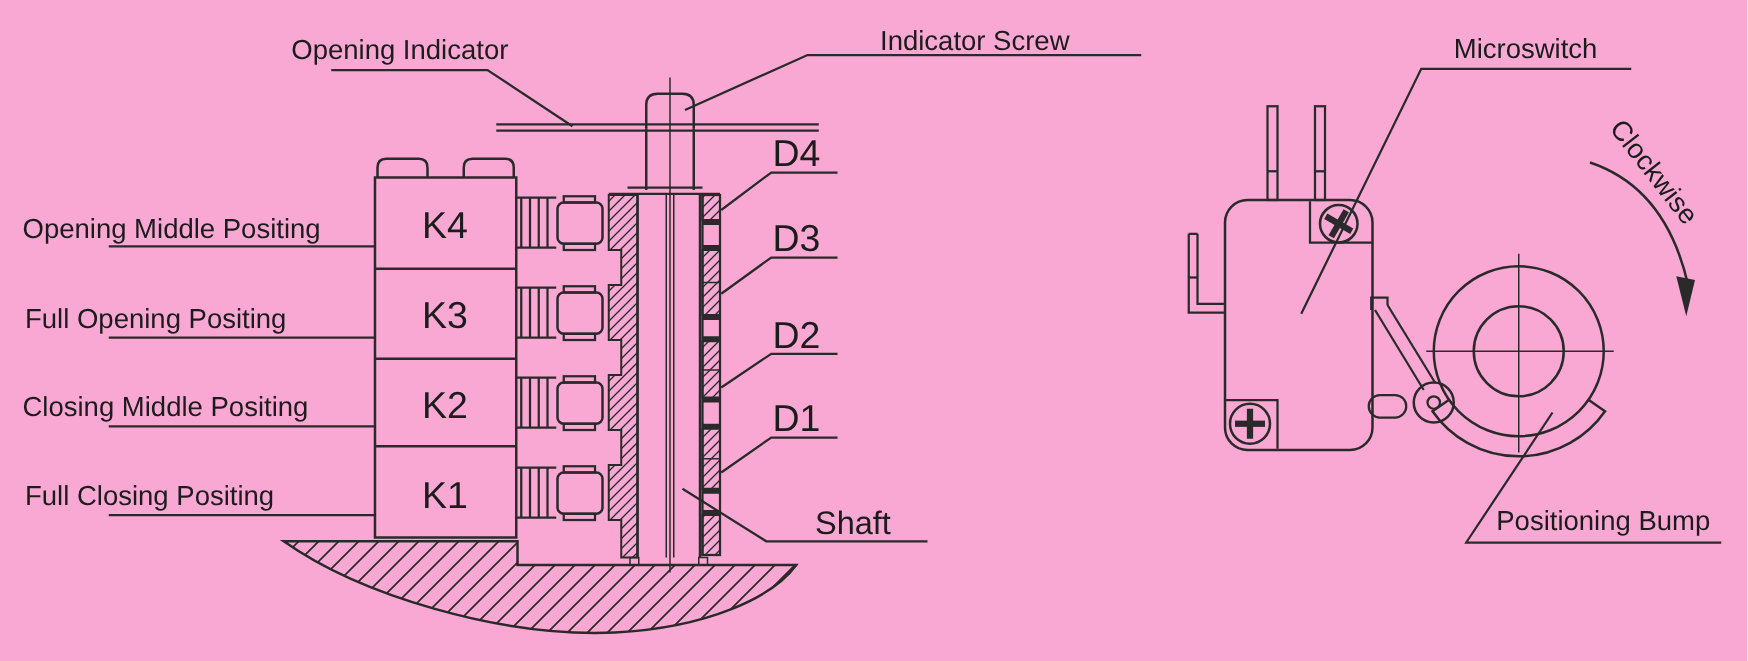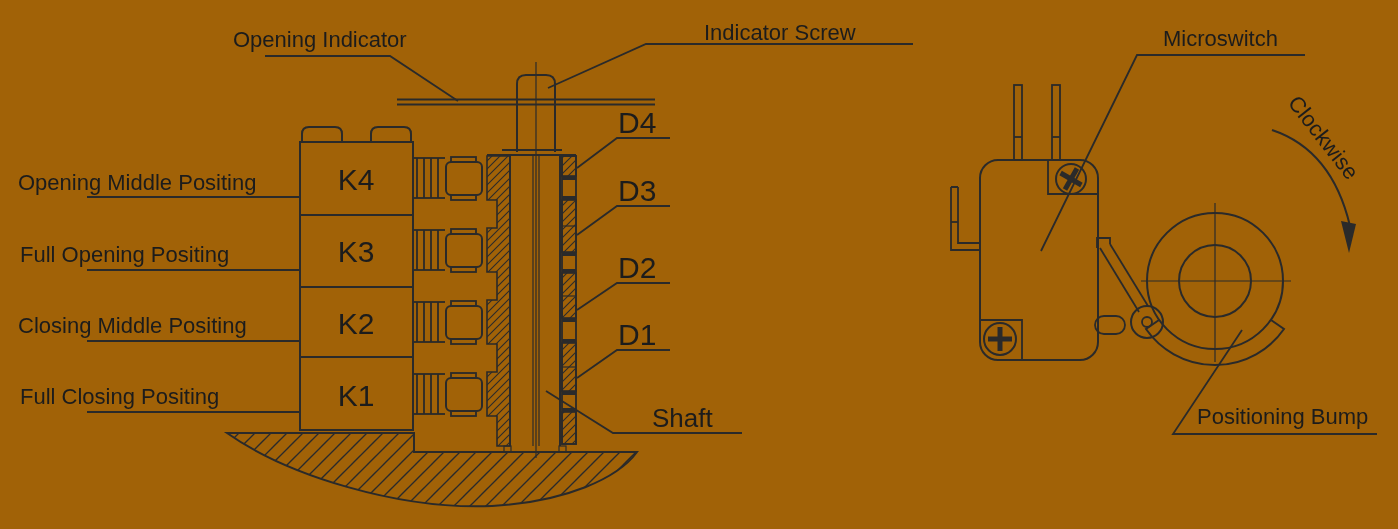--- a/index.html
+++ b/index.html
@@ -1,16 +1,16 @@
 <!DOCTYPE html>
 <html><head>
 <meta charset="utf-8">
 <style>
   html,body{margin:0;padding:0;background:#ffffff;}
-  .canvas{width:1398px;height:529px;position:relative;background:#a16207;overflow:hidden;}
+  .canvas{width:1398px;height:529px;position:relative;background:#f9a8d4;overflow:hidden;}
   svg{display:block;}
   text{fill:#1c1c1c;font-family:"Liberation Sans",sans-serif;}
   .t22{font-size:22px;}
   .t26{font-size:26px;}
   .t30{font-size:30px;}
   .s2{stroke:#2a2a2a;stroke-width:2;fill:none;}
   .s18{stroke:#2a2a2a;stroke-width:1.8;fill:none;}
   .s1{stroke:#2a2a2a;stroke-width:1.2;fill:none;}
   .cap{fill:#2a2a2a;stroke:none;}
   .hatch{fill:url(#h8);stroke:#2a2a2a;stroke-width:1.6;}

